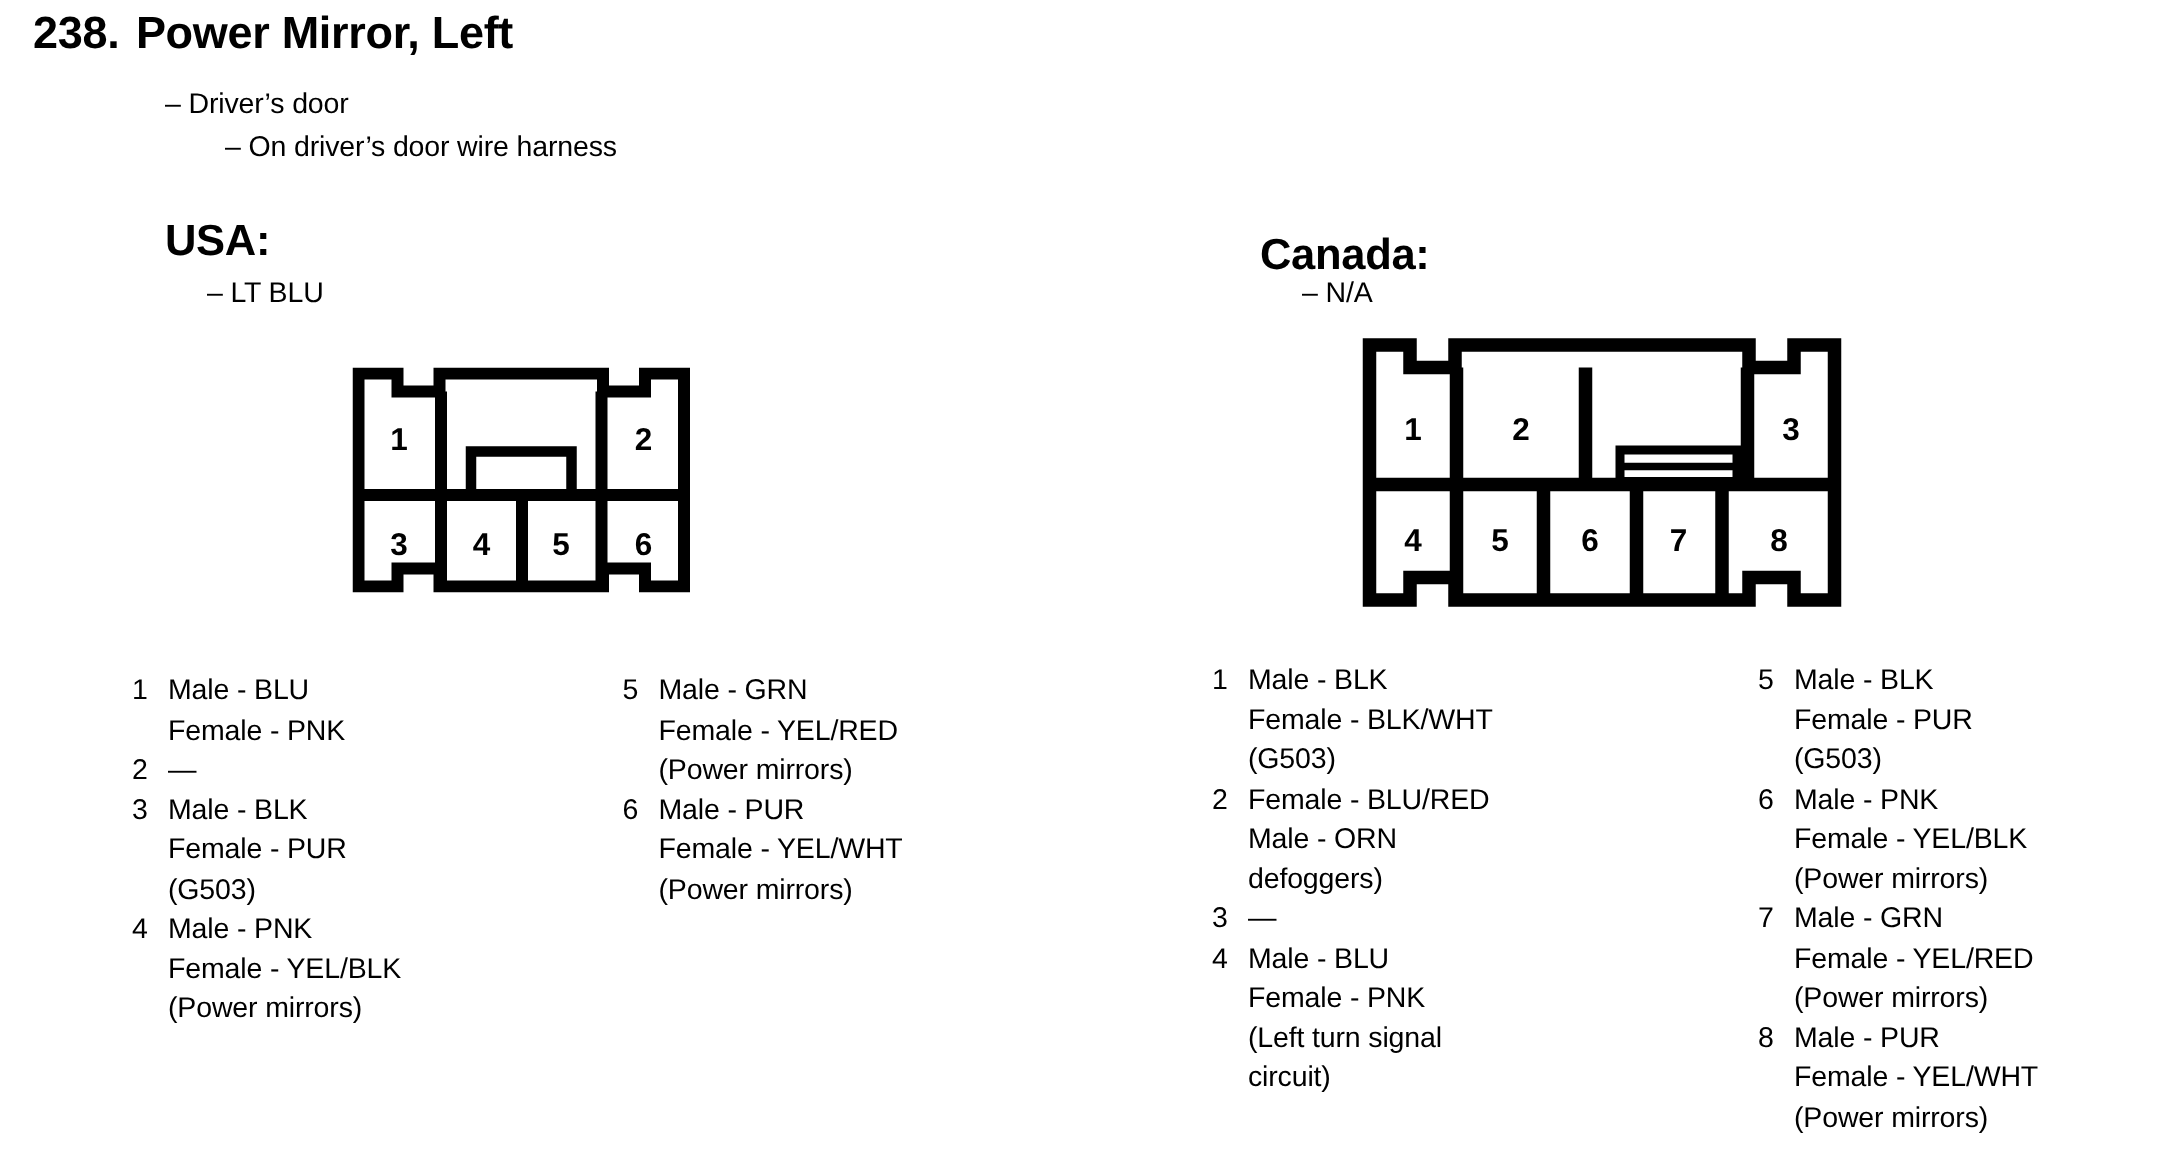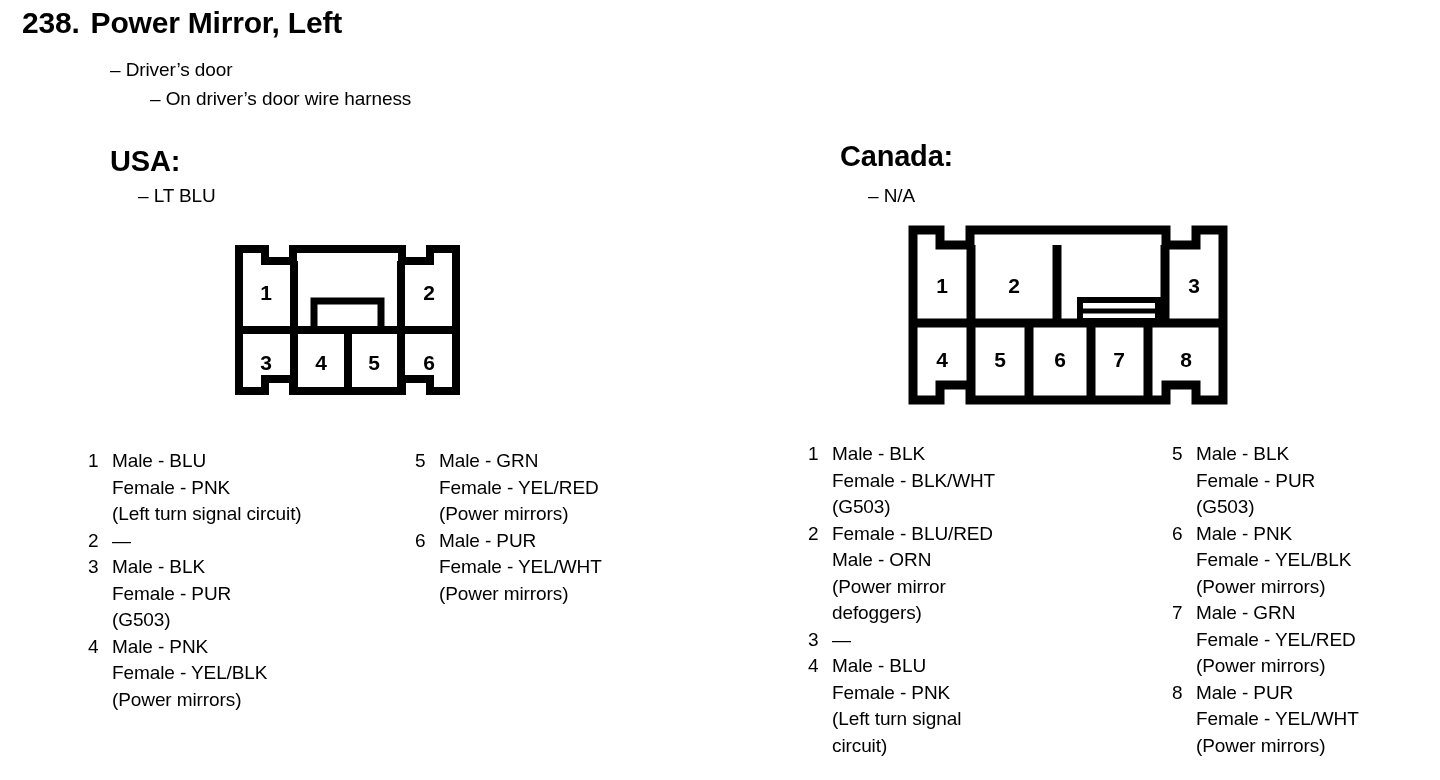--- a/index.html
+++ b/index.html
@@ -40,21 +40,21 @@
   .subnote-2 { top: 88px; margin-left: 40px; }
 
   
   .market {
     position: absolute;
     font-size: 29px;
     font-weight: bold;
     letter-spacing: -0.2px;
   }
   .market-usa    { left: 110px; top: 145px; }
-  .market-canada { left: 840px; top: 140px; }
+  .market-canada { left: 840px; top: 154px; }
 
   .market-wire {
     position: absolute;
     font-size: 19px;
     letter-spacing: -0.1px;
     white-space: nowrap;
     margin-left: 28px;
   }
   .wire-usa    { left: 110px; top: 185px; }
   .wire-canada { left: 840px; top: 185px; }
@@ -181,21 +181,20 @@
     <text class="pin-num" x="278" y="142">8</text>
   </svg>
 </div>
 
 <div class="pinlist usa-col-1">
     <div class="pin-entry">
       <div class="pin-label">1</div>
       <div class="pin-lines">
         <div class="pin-line">Male - BLU</div>
         <div class="pin-line">Female - PNK</div>
-        <div class="pin-line">(Left turn signal circuit)</div>
       </div>
     </div>
     <div class="pin-entry">
       <div class="pin-label">2</div>
       <div class="pin-lines">
         <div class="pin-empty">—</div>
       </div>
     </div>
     <div class="pin-entry">
       <div class="pin-label">3</div>
@@ -239,21 +238,20 @@
         <div class="pin-line">Male - BLK</div>
         <div class="pin-line">Female - BLK/WHT</div>
         <div class="pin-line">(G503)</div>
       </div>
     </div>
     <div class="pin-entry">
       <div class="pin-label">2</div>
       <div class="pin-lines">
         <div class="pin-line">Female - BLU/RED</div>
         <div class="pin-line">Male - ORN</div>
-        <div class="pin-line">(Power mirror</div>
         <div class="pin-line">defoggers)</div>
       </div>
     </div>
     <div class="pin-entry">
       <div class="pin-label">3</div>
       <div class="pin-lines">
         <div class="pin-empty">—</div>
       </div>
     </div>
     <div class="pin-entry">

